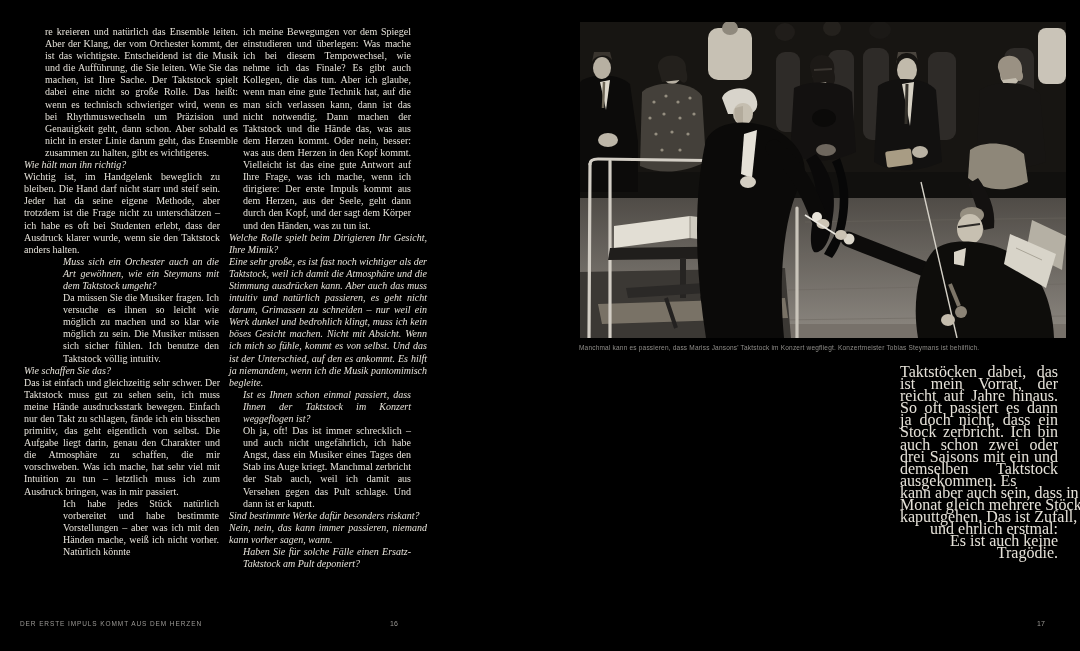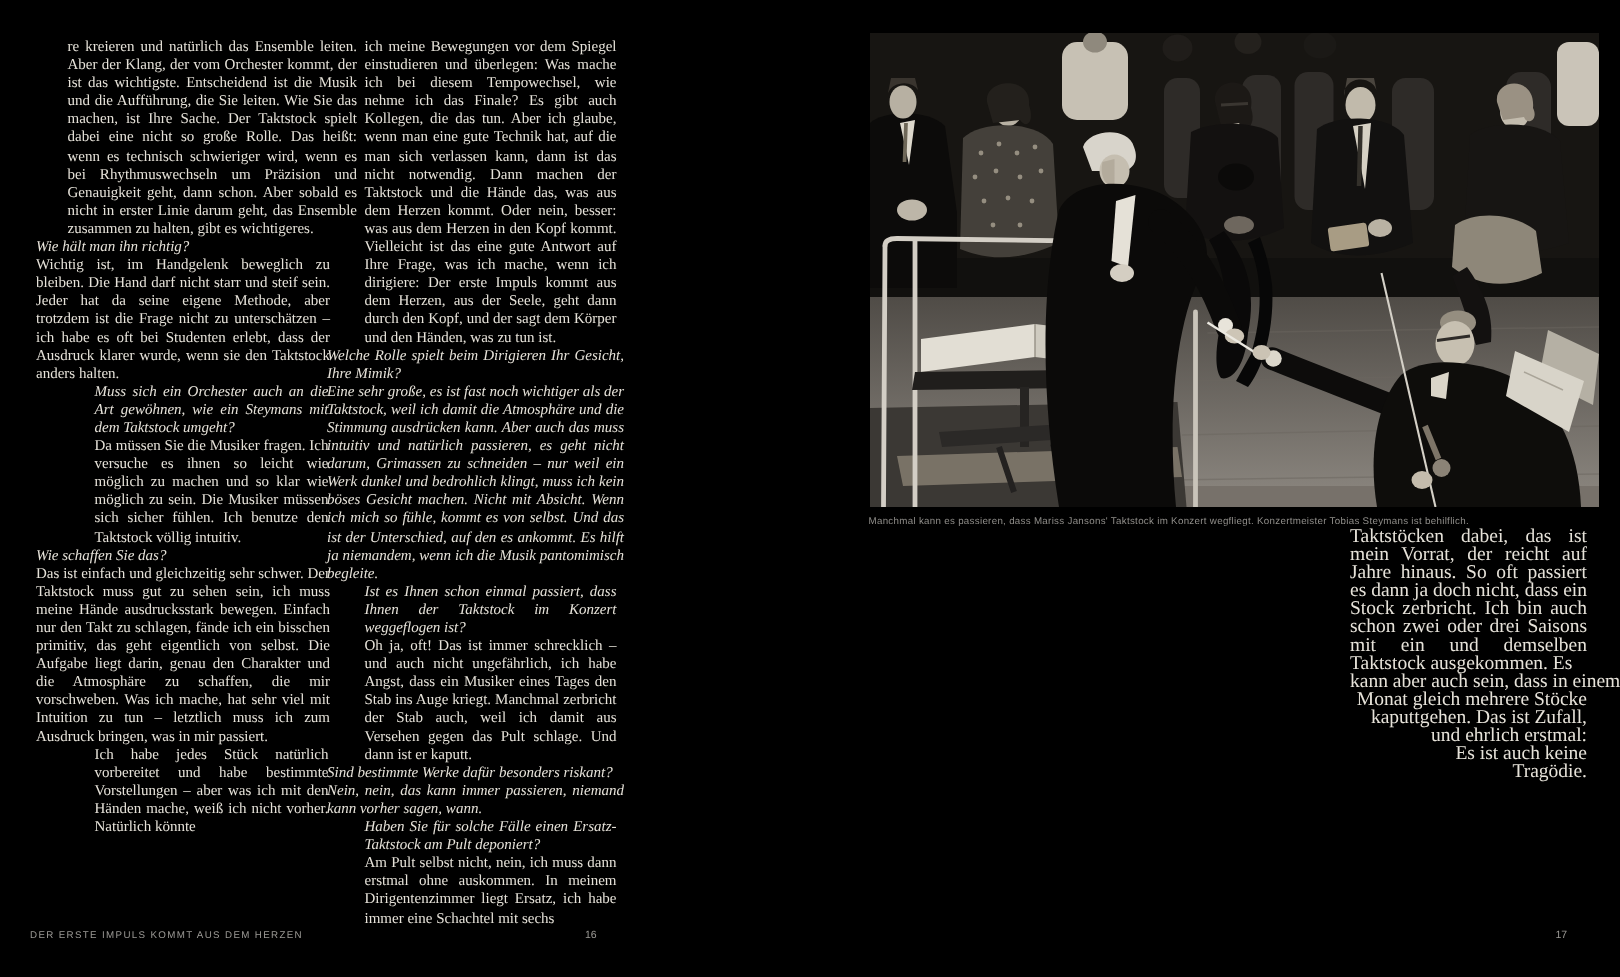--- a/index.html
+++ b/index.html
@@ -8,29 +8,29 @@
   
   .col{position:absolute;top:26px;}
   .c1{left:20px;width:240px;}
   .c2{left:218px;width:200px;}
   .blk{margin:0;font-size:10px;line-height:12.1px;text-align:justify;
        hyphens:auto;-webkit-hyphens:auto;overflow-wrap:break-word;}
   .q{font-style:italic;}
   .c1 .i0{margin-left:4px;width:196px;}
   .c1 .i1{margin-left:25px;width:193px;}
   .c1 .i2{margin-left:43px;width:156px;}
-  .c2 .i0{margin-left:0;width:198px;font-style:italic;}
+  .c2 .i0{margin-left:11px;width:198px;font-style:italic;}
   .c2 .i1{margin-left:25px;width:168px;}
   
   .photo{position:absolute;left:580px;top:22px;width:486px;height:316px;margin:0;
          background:#171512;overflow:hidden;}
   .caption{position:absolute;left:579px;top:344px;width:488px;
            font-family:"Liberation Sans", sans-serif;font-size:6.5px;letter-spacing:.2px;
            color:#8f8d89;}
-  .rcol{position:absolute;left:900px;top:351px;width:158px;font-size:13px;line-height:12.1px;}
+  .rcol{position:absolute;left:900px;top:366px;width:158px;font-size:16px;line-height:12.1px;}
   .rcol .para{margin:0;text-align:justify;hyphens:auto;-webkit-hyphens:auto;}
   .taper div{white-space:nowrap;text-align:right;}
   
   .footer-title{position:absolute;left:20px;top:620px;
                 font-family:"Liberation Sans", sans-serif;font-size:6.5px;
                 letter-spacing:.9px;color:#9b9995;}
   .pagenum{position:absolute;top:620px;font-family:"Liberation Sans", sans-serif;
            font-size:7px;color:#9b9995;}
   .pn-left{left:390px;}
   .pn-right{left:1037px;}
@@ -53,21 +53,20 @@
 
   <div class="col c2">
     <p class="blk i1">ich meine Bewegungen vor dem Spiegel einstudieren und überlegen: Was mache ich bei diesem Tempowechsel, wie nehme ich das Finale? Es gibt auch Kollegen, die das tun. Aber ich glaube, wenn man eine gute Technik hat, auf die man sich verlassen kann, dann ist das nicht notwendig. Dann machen der Taktstock und die Hände das, was aus dem Herzen kommt. Oder nein, besser: was aus dem Herzen in den Kopf kommt. Vielleicht ist das eine gute Antwort auf Ihre Frage, was ich mache, wenn ich dirigiere: Der erste Impuls kommt aus dem Herzen, aus der Seele, geht dann durch den Kopf, und der sagt dem Körper und den Händen, was zu tun ist.</p>
     <p class="blk q i0">Welche Rolle spielt beim Dirigieren Ihr Gesicht, Ihre Mimik?</p>
     <p class="blk i0">Eine sehr große, es ist fast noch wichtiger als der Taktstock, weil ich damit die Atmosphäre und die Stimmung ausdrücken kann. Aber auch das muss intuitiv und natürlich passieren, es geht nicht darum, Grimassen zu schneiden – nur weil ein Werk dunkel und bedrohlich klingt, muss ich kein böses Gesicht machen. Nicht mit Absicht. Wenn ich mich so fühle, kommt es von selbst. Und das ist der Unterschied, auf den es ankommt. Es hilft ja niemandem, wenn ich die Musik pantomimisch begleite.</p>
     <p class="blk q i1">Ist es Ihnen schon einmal passiert, dass Ihnen der Taktstock im Konzert weggeflogen ist?</p>
     <p class="blk i1">Oh ja, oft! Das ist immer schrecklich – und auch nicht ungefährlich, ich habe Angst, dass ein Musiker eines Tages den Stab ins Auge kriegt. Manchmal zerbricht der Stab auch, weil ich damit aus Versehen gegen das Pult schlage. Und dann ist er kaputt.</p>
     <p class="blk q i0">Sind bestimmte Werke dafür besonders riskant?</p>
     <p class="blk i0">Nein, nein, das kann immer passieren, niemand kann vorher sagen, wann.</p>
     <p class="blk q i1">Haben Sie für solche Fälle einen Ersatz-Taktstock am Pult deponiert?</p>
-    <p class="blk i1">Am Pult selbst nicht, nein, ich muss dann erstmal ohne auskommen. In meinem Dirigentenzimmer liegt Ersatz, ich habe immer eine Schachtel mit sechs</p>
   </div>
 
   <figure class="photo">
     <svg viewBox="0 0 486 316" width="486" height="316" xmlns="http://www.w3.org/2000/svg">
       <defs>
         <linearGradient id="floorG" x1="0" y1="0" x2="0" y2="1">
           <stop offset="0" stop-color="#4c4843"></stop>
             <stop offset="1" stop-color="#8d8881"></stop>
         </linearGradient>
       </defs>

